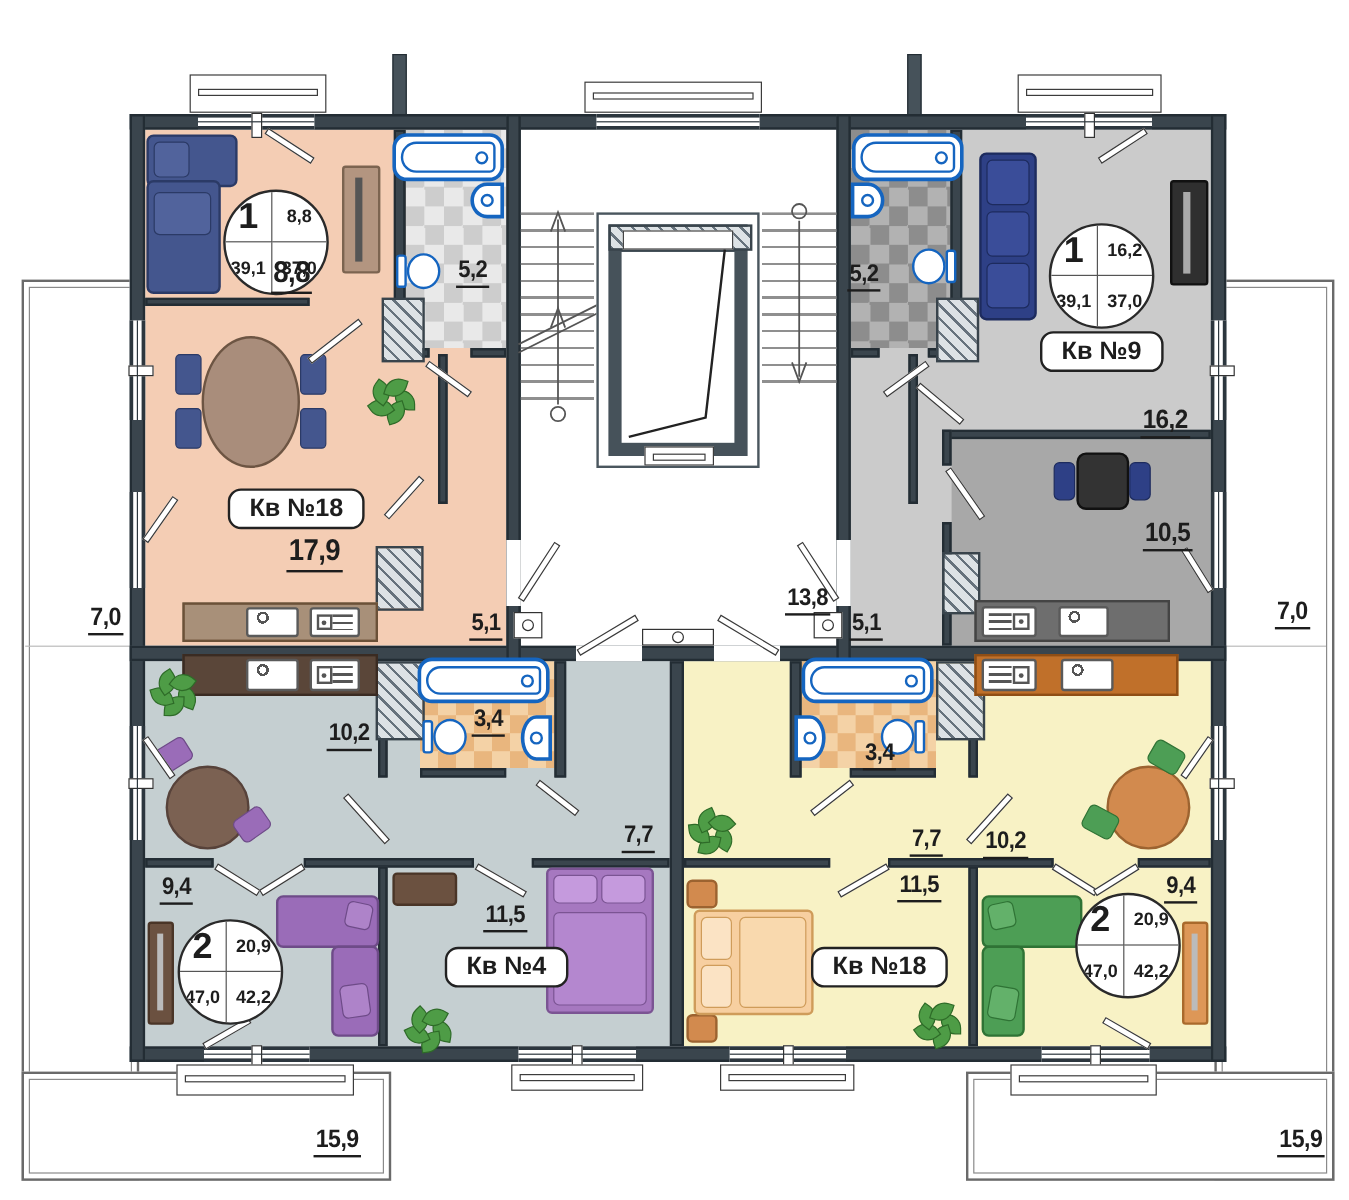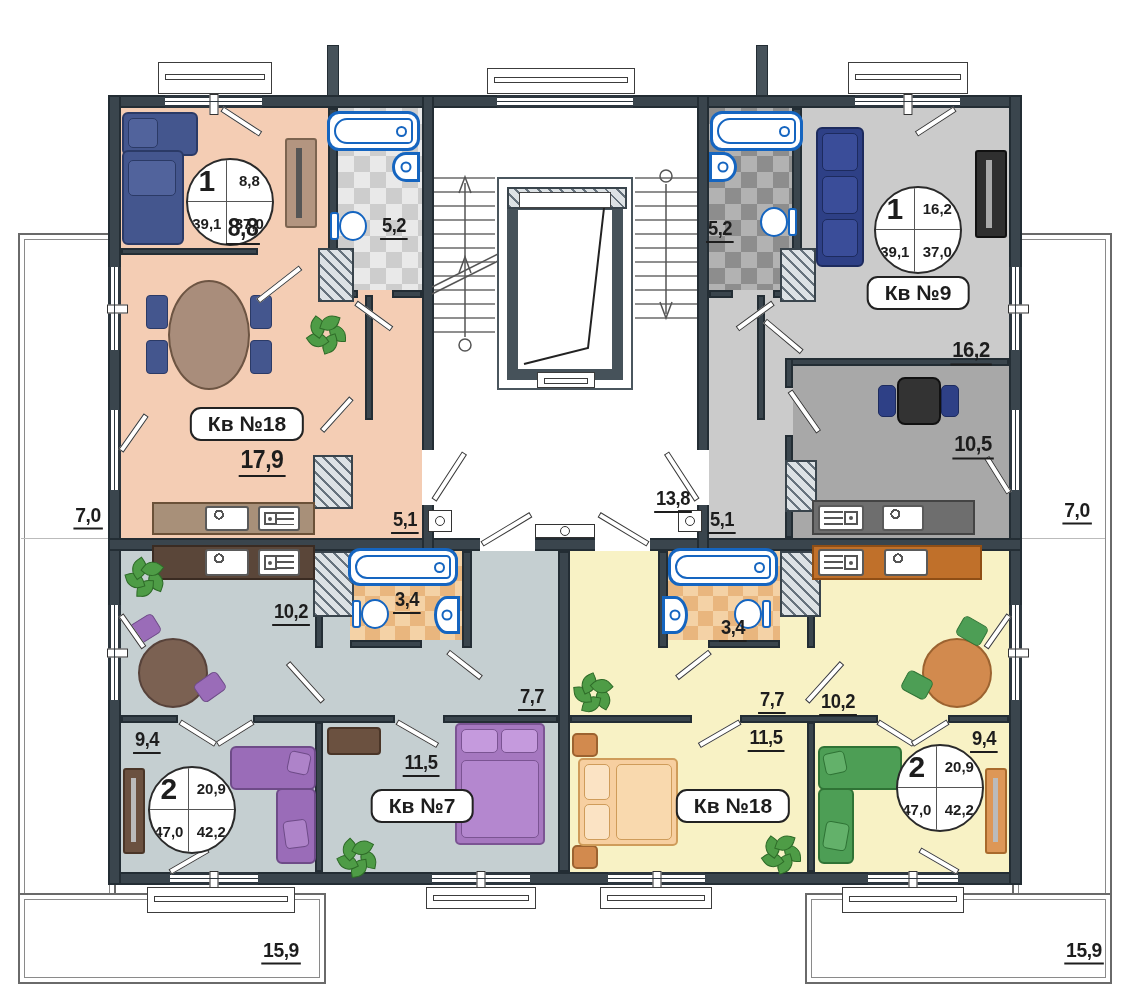--- a/index.html
+++ b/index.html
@@ -387,21 +387,21 @@
   </div>
   <div class="circ" style="left:896px;top:744px">
     <div class="c-tl">2</div>
     <div class="c-tr">20,9</div>
     <div class="c-bl">47,0</div>
     <div class="c-br">42,2</div>
   </div>
 
   <div class="tag" style="left:247px;top:424px">Кв №18</div>
   <div class="tag" style="left:918px;top:293px">Кв №9</div>
-  <div class="tag" style="left:422px;top:806px">Кв №7</div>
+  <div class="tag" style="left:422px;top:806px">Кв №4</div>
   <div class="tag" style="left:733px;top:806px">Кв №18</div>
 
   <div class="area" style="left:243px;top:229px;font-size:25px">8,8</div>
   <div class="area" style="left:394px;top:227px;font-size:20px">5,2</div>
   <div class="area" style="left:262px;top:461px;font-size:25px">17,9</div>
   <div class="area" style="left:405px;top:521px;font-size:20px">5,1</div>
   <div class="area" style="left:720px;top:230px;font-size:20px">5,2</div>
   <div class="area" style="left:971px;top:351px;font-size:22px">16,2</div>
   <div class="area" style="left:973px;top:445px;font-size:22px">10,5</div>
   <div class="area" style="left:722px;top:521px;font-size:20px">5,1</div>

